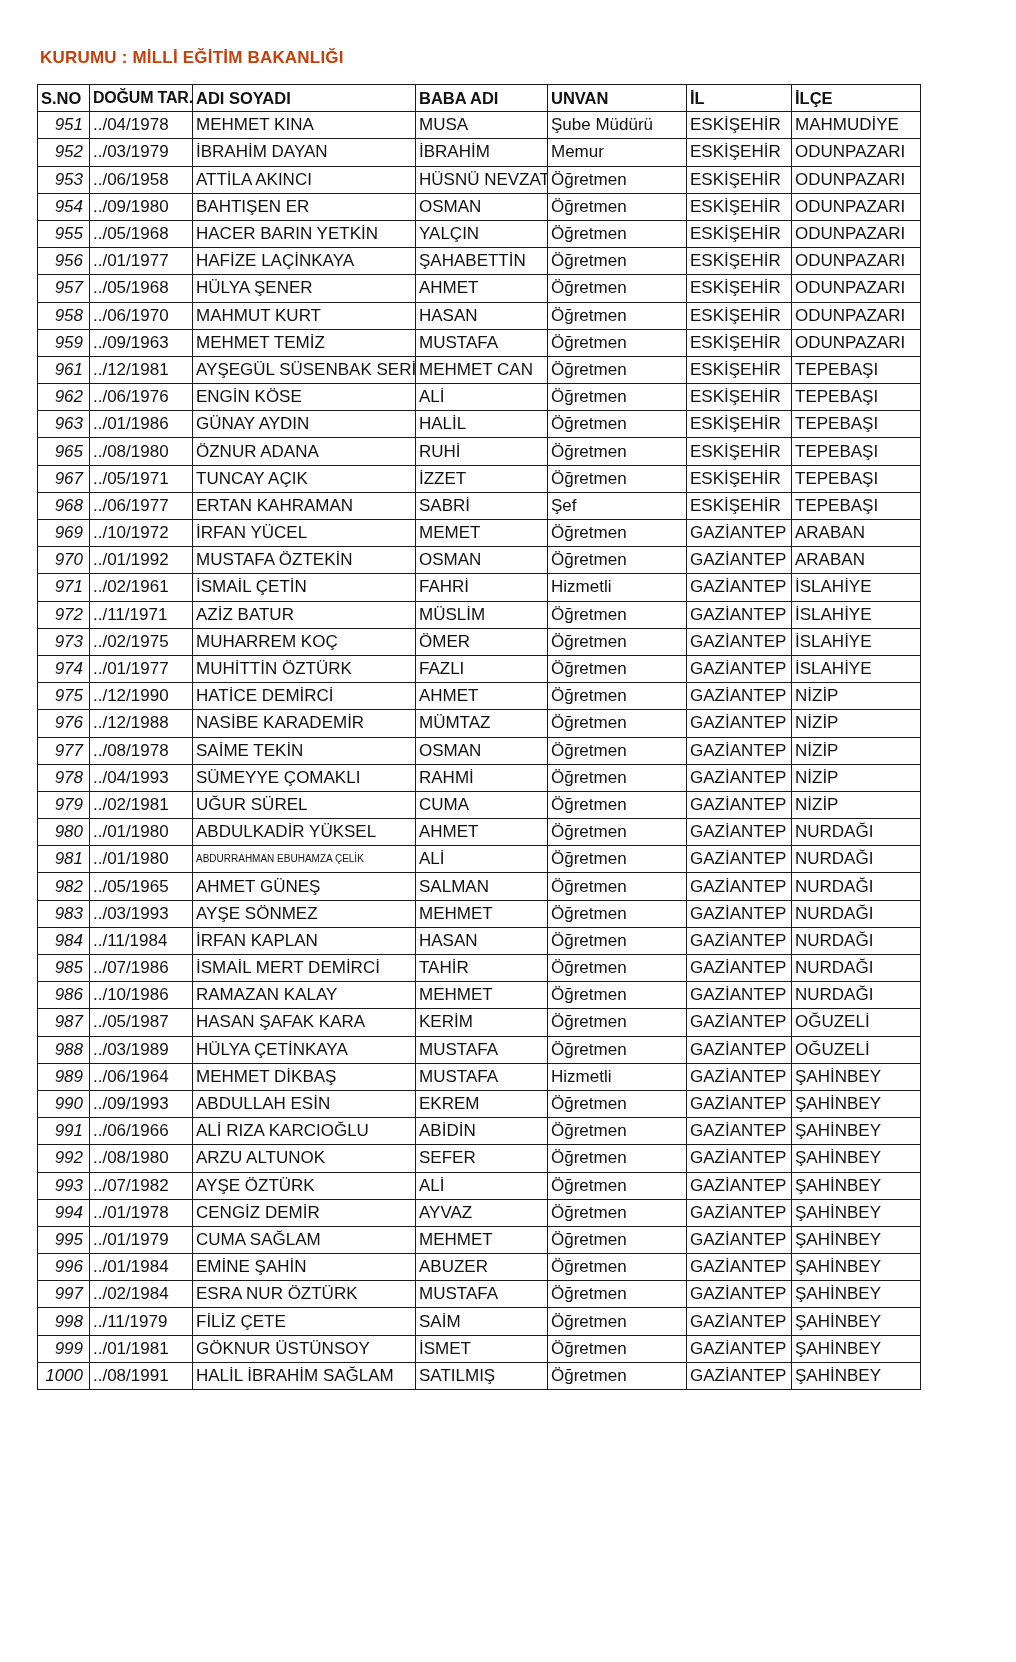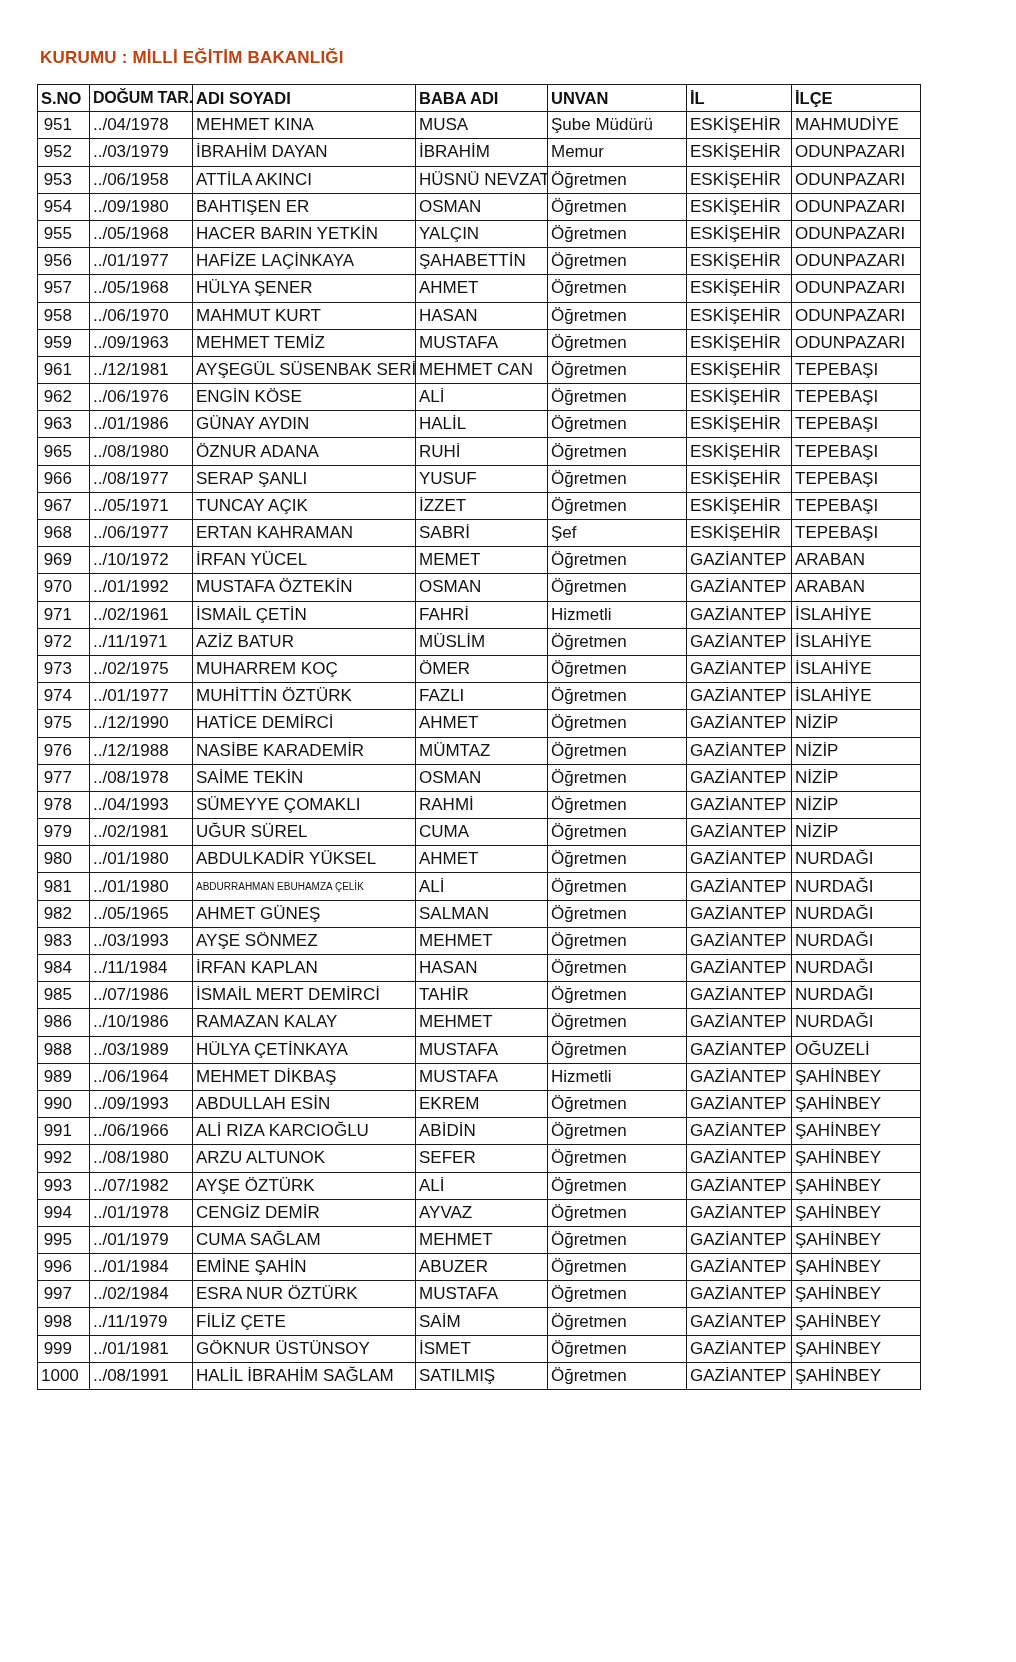--- a/index.html
+++ b/index.html
@@ -7,21 +7,21 @@
          font-family: "Liberation Sans", "DejaVu Sans", sans-serif; color: #111; }
   .title { position: absolute; left: 40px; top: 48px; font-size: 17px; font-weight: bold;
            letter-spacing: 0.2px; color: #c2410c; }
   table.list { position: absolute; left: 37px; top: 84px; border-collapse: collapse;
                table-layout: fixed; width: 883px; }
   table.list th, table.list td { border: 1.6px solid #1a1a1a; padding: 0 3px; height: 26.2px;
                font-size: 17px; white-space: nowrap; overflow: hidden; line-height: 26px;
                vertical-align: middle; }
   table.list th { text-align: left; font-weight: bold; font-size: 16.5px; }
   table.list th.c-dogum { font-size: 16px; letter-spacing: -0.2px; }
-  table.list td.c-sno { text-align: right; padding-right: 17px; }
+  table.list td.c-sno { text-align: right; padding-right: 6px; font-style: italic; }
   table.list td.small { font-size: 10px; }
   col.w-sno { width: 52px; } col.w-dogum { width: 103px; } col.w-adi { width: 223px; }
   col.w-baba { width: 132px; } col.w-unvan { width: 139px; } col.w-il { width: 105px; }
   col.w-ilce { width: 129px; }
 </style>
 </head>
 <body>
 
 <div class="title">KURUMU : MİLLİ EĞİTİM BAKANLIĞI</div>
 
@@ -158,29 +158,20 @@
       <tr>
         <td class="c-sno">965</td>
         <td>../08/1980</td>
         <td>ÖZNUR ADANA</td>
         <td>RUHİ</td>
         <td>Öğretmen</td>
         <td>ESKİŞEHİR</td>
         <td>TEPEBAŞI</td>
       </tr>
       <tr>
-        <td class="c-sno">966</td>
-        <td>../08/1977</td>
-        <td>SERAP ŞANLI</td>
-        <td>YUSUF</td>
-        <td>Öğretmen</td>
-        <td>ESKİŞEHİR</td>
-        <td>TEPEBAŞI</td>
-      </tr>
-      <tr>
         <td class="c-sno">967</td>
         <td>../05/1971</td>
         <td>TUNCAY AÇIK</td>
         <td>İZZET</td>
         <td>Öğretmen</td>
         <td>ESKİŞEHİR</td>
         <td>TEPEBAŞI</td>
       </tr>
       <tr>
         <td class="c-sno">968</td>
@@ -347,20 +338,29 @@
       <tr>
         <td class="c-sno">986</td>
         <td>../10/1986</td>
         <td>RAMAZAN KALAY</td>
         <td>MEHMET</td>
         <td>Öğretmen</td>
         <td>GAZİANTEP</td>
         <td>NURDAĞI</td>
       </tr>
       <tr>
+        <td class="c-sno">987</td>
+        <td>../05/1987</td>
+        <td>HASAN ŞAFAK KARA</td>
+        <td>KERİM</td>
+        <td>Öğretmen</td>
+        <td>GAZİANTEP</td>
+        <td>OĞUZELİ</td>
+      </tr>
+      <tr>
         <td class="c-sno">988</td>
         <td>../03/1989</td>
         <td>HÜLYA ÇETİNKAYA</td>
         <td>MUSTAFA</td>
         <td>Öğretmen</td>
         <td>GAZİANTEP</td>
         <td>OĞUZELİ</td>
       </tr>
       <tr>
         <td class="c-sno">989</td>

